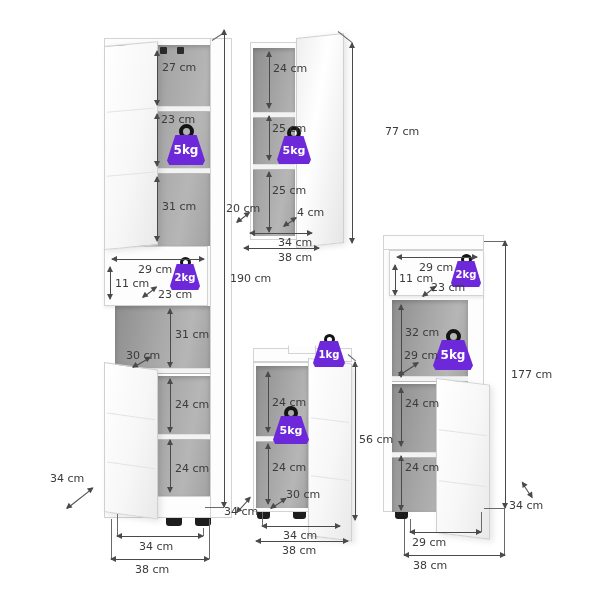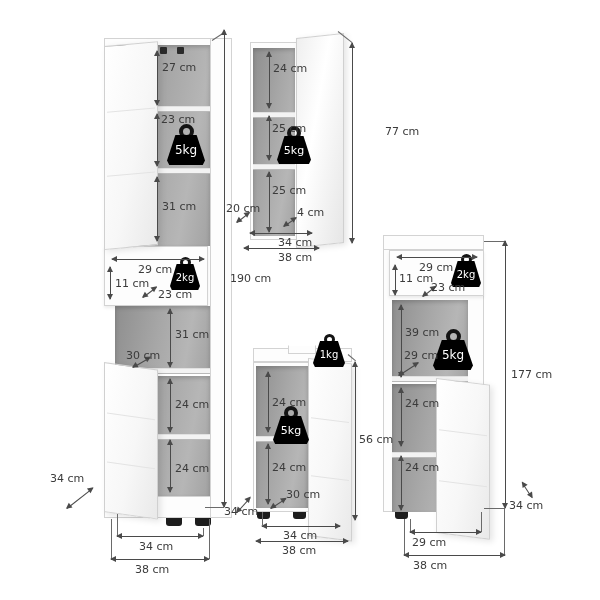--- a/index.html
+++ b/index.html
@@ -23,21 +23,21 @@
   .hdim,.ddim{position:absolute;height:0;border-top:1px solid #4a4a4a;z-index:6;}
   .hdim:before,.hdim:after,.ddim:before,.ddim:after{content:"";position:absolute;top:-4px;border-top:3.5px solid transparent;border-bottom:3.5px solid transparent;}
   .hdim:before,.ddim:before{left:-1px;border-right:6px solid #4a4a4a;}
   .hdim:after,.ddim:after{right:-1px;border-left:6px solid #4a4a4a;}
   .ddim{transform-origin:left center;}
   .conn-v{position:absolute;width:1px;background:#6a6a6a;z-index:5;}
   .conn-h{position:absolute;height:1px;background:#6a6a6a;z-index:5;}
   .conn-d{position:absolute;height:0;border-top:1px solid #6a6a6a;transform-origin:left center;z-index:5;}
   .weight{position:absolute;display:flex;flex-direction:column;align-items:center;z-index:5;}
   .w-handle{border:4px solid #141414;border-radius:50%;background:transparent;}
-  .w-body{margin-top:-4px;background:#000000;color:#ffffff;font-weight:normal;
+  .w-body{margin-top:-4px;background:#6d28d9;color:#ffffff;font-weight:bold;
           display:flex;align-items:center;justify-content:center;
           clip-path:polygon(22% 0,78% 0,100% 85%,94% 100%,6% 100%,0 85%);}
 </style>
 </head>
 <body>
 
 <div class="stage">
 
   <div>
     <div class="panel" style="left:210px;top:38px;width:22px;height:480px;"></div>
@@ -210,21 +210,21 @@
     <div class="vdim" style="left:395px;top:265px;height:30px;"></div>
     <div class="dim-label" style="left:399px;top:272px;">11 cm</div>
     <div class="weight" style="left:451px;top:254px;">
       <span class="w-handle" style="width:5px;height:5px;border-width:3.5px;"></span>
       <span class="w-body" style="width:30px;height:26px;font-size:10px;">2kg</span>
     </div>
     <div class="ddim" style="left:423px;top:296px;width:16px;transform:rotate(-38deg);"></div>
     <div class="dim-label" style="left:431px;top:281px;">23 cm</div>
 
     <div class="vdim" style="left:401px;top:305px;height:72px;"></div>
-    <div class="dim-label" style="left:405px;top:326px;">39 cm</div>
+    <div class="dim-label" style="left:405px;top:326px;">32 cm</div>
     <div class="weight" style="left:433px;top:329px;">
       <span class="w-handle" style="width:7px;height:7px;"></span>
       <span class="w-body" style="width:40px;height:30px;font-size:12px;">5kg</span>
     </div>
     <div class="dim-label" style="left:404px;top:349px;">29 cm</div>
     <div class="ddim" style="left:399px;top:375px;width:23px;transform:rotate(-33deg);"></div>
 
     <div class="vdim" style="left:401px;top:388px;height:58px;"></div>
     <div class="dim-label" style="left:405px;top:397px;">24 cm</div>
     <div class="vdim" style="left:401px;top:456px;height:54px;"></div>

